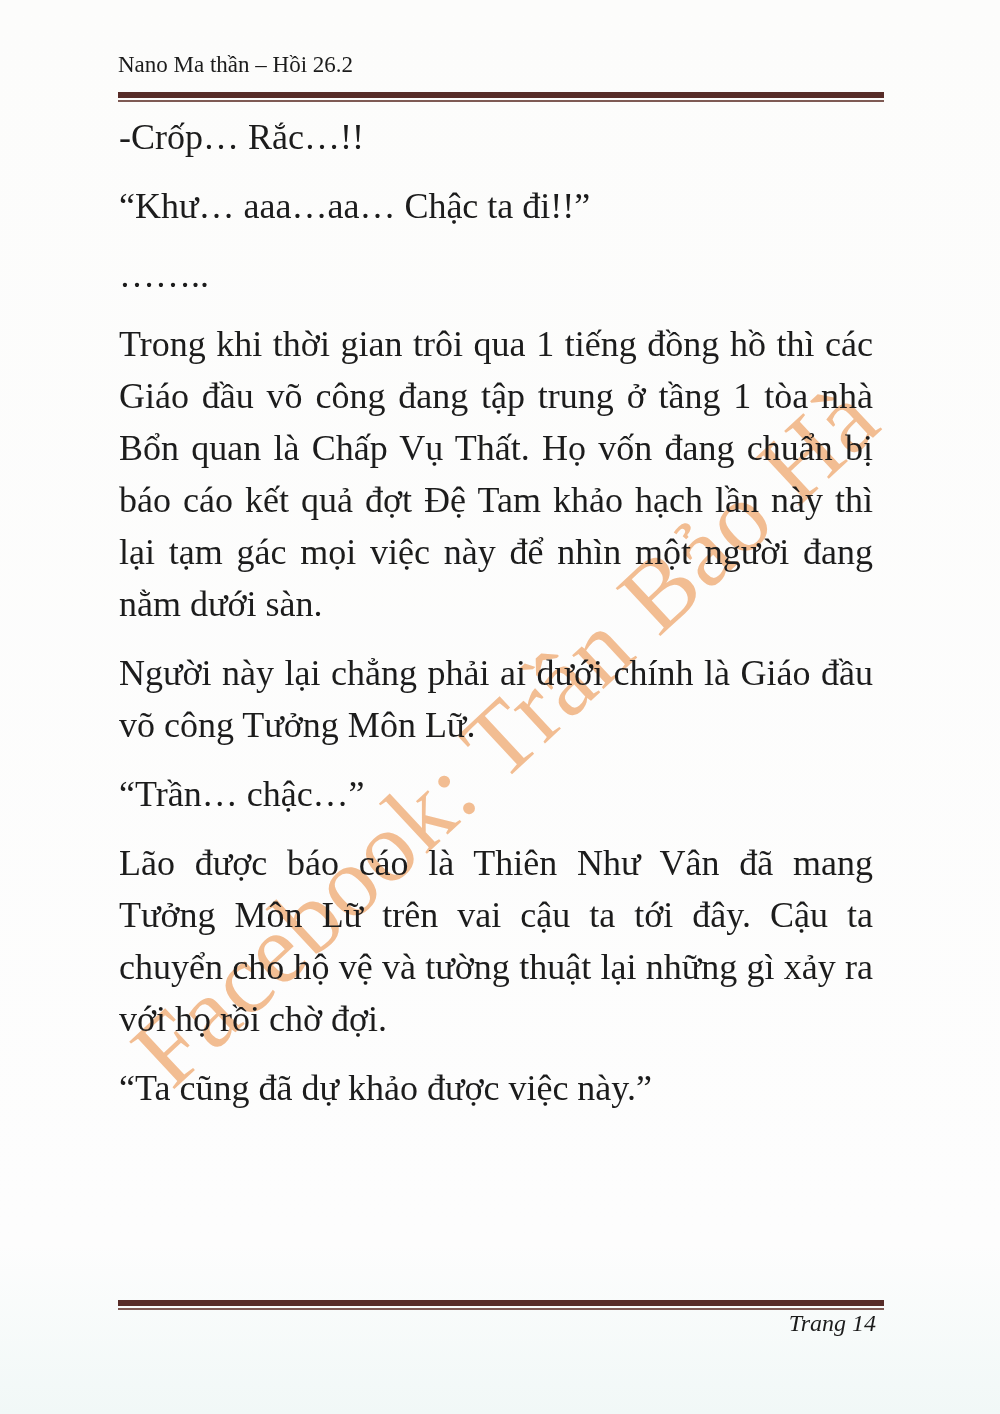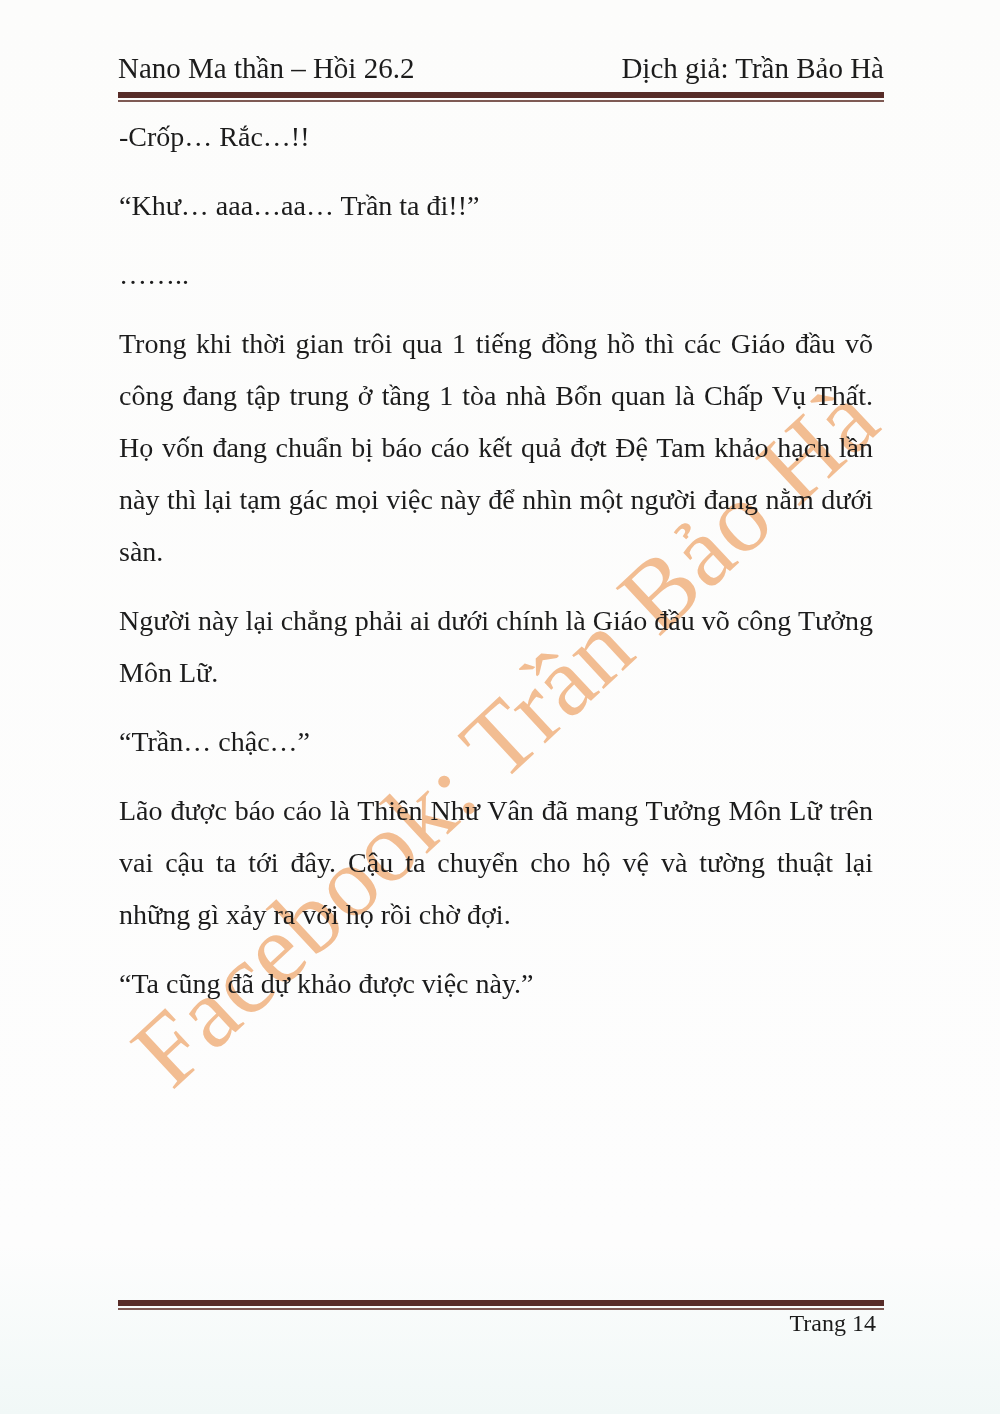--- a/index.html
+++ b/index.html
@@ -19,73 +19,73 @@
     white-space:nowrap;
     color:#f2bd92;
     z-index:1;
     letter-spacing:1px;
     user-select:none;
   }
   .header{
     position:absolute;
     left:118px;right:116px;top:52px;
     display:flex;justify-content:space-between;align-items:flex-end;
-    font-size:29px;
+    font-size:23px;
     z-index:2;
   }
   .rule{
     position:absolute;
     left:118px;right:116px;
     z-index:2;
   }
   .rule .thick{height:6px;background:#572c28;}
   .rule .gap{height:2px;}
   .rule .thin{height:2px;background:#7e5a54;}
   .header-rule{top:92px;}
   .footer-rule{top:1300px;}
   .content{
     position:absolute;
     left:119px;right:119px;top:111px;
     z-index:2;
   }
   .para{
     margin:0 8px 17px 0;
-    font-size:28px;
+    font-size:36px;
     line-height:52px;
     text-align:justify;
     text-justify:inter-word;
   }
   .footer-page{
     position:absolute;
     right:124px;top:1310px;
     font-size:24px;
     z-index:2;
+    font-style:italic;
   }
 </style>
 </head>
 <body>
 
 <div class="page">
 
   <div class="watermark">Facebook: Trần Bảo Hà</div>
 
   <div class="header">
     <span>Nano Ma thần – Hồi 26.2</span>
-    <span>Dịch giả: Trần Bảo Hà</span>
   </div>
 
   <div class="rule header-rule">
     <div class="thick"></div>
     <div class="gap"></div>
     <div class="thin"></div>
   </div>
 
   <div class="content">
     <p class="para">-Crốp… Rắc…!!</p>
-    <p class="para">“Khư… aaa…aa… Trần ta đi!!”</p>
+    <p class="para">“Khư… aaa…aa… Chậc ta đi!!”</p>
     <p class="para">……..</p>
     <p class="para">Trong khi thời gian trôi qua 1 tiếng đồng hồ thì các Giáo đầu võ công đang tập trung ở tầng 1 tòa nhà Bổn quan là Chấp Vụ Thất. Họ vốn đang chuẩn bị báo cáo kết quả đợt Đệ Tam khảo hạch lần này thì lại tạm gác mọi việc này để nhìn một người đang nằm dưới sàn.</p>
     <p class="para">Người này lại chẳng phải ai dưới chính là Giáo đầu võ công Tưởng Môn Lữ.</p>
     <p class="para">“Trần… chậc…”</p>
     <p class="para">Lão được báo cáo là Thiên Như Vân đã mang Tưởng Môn Lữ trên vai cậu ta tới đây. Cậu ta chuyển cho hộ vệ và tường thuật lại những gì xảy ra với họ rồi chờ đợi.</p>
     <p class="para">“Ta cũng đã dự khảo được việc này.”</p>
   </div>
 
   <div class="rule footer-rule">
     <div class="thick"></div>

